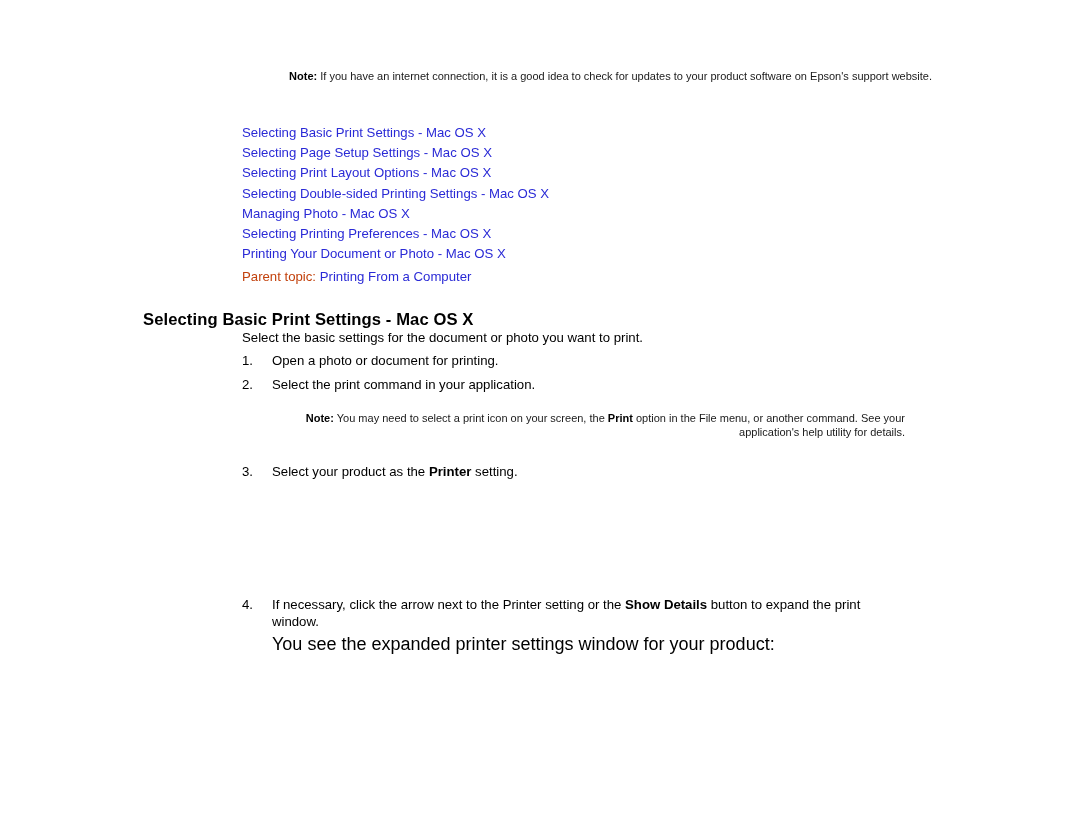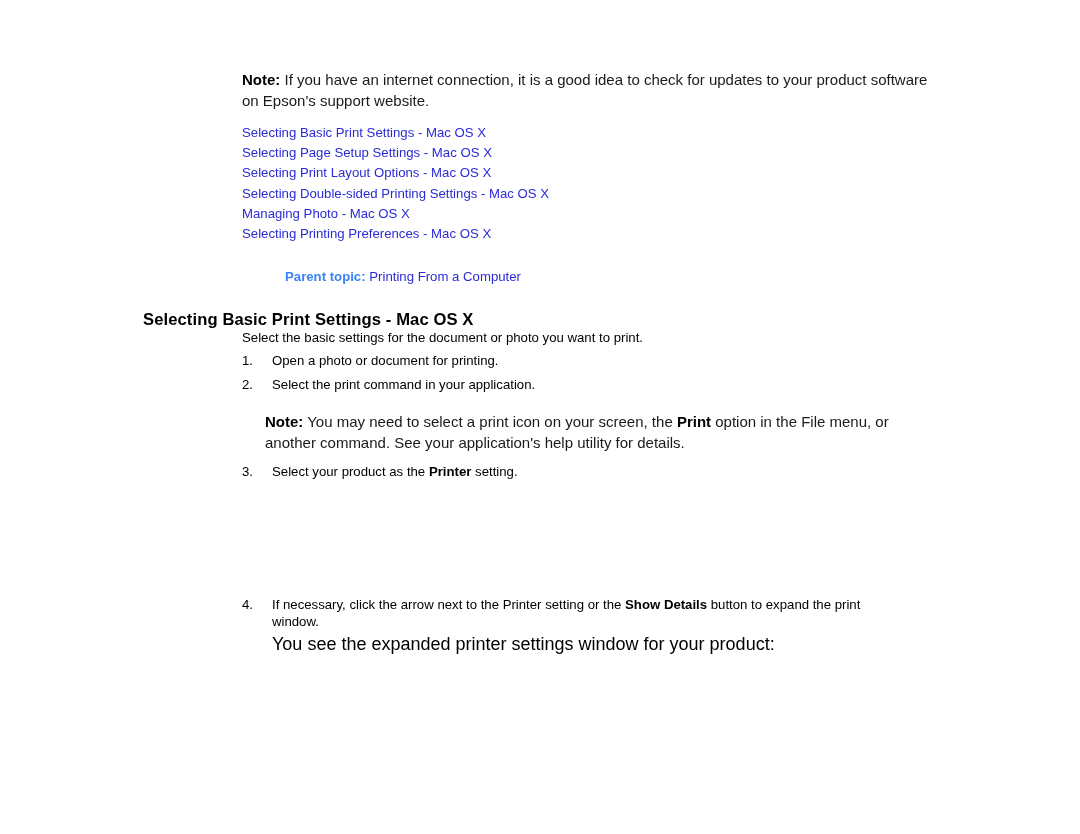--- a/index.html
+++ b/index.html
@@ -18,23 +18,24 @@
 
   .page {
     position: absolute;
     inset: 0;
     background: #ffffff;
   }
 
   
   .blk {
     position: absolute;
-    font-size: 15px;
-    line-height: 21px;
+    font-size: 11px;
+    line-height: 14px;
     color: #1a1a1a;
+    text-align: right;
   }
 
   .note-blk {
     left: 242px;
     top: 69px;
     width: 690px;
   }
 
   .note-blk-2 {
     left: 265px;
@@ -63,21 +64,21 @@
   }
 
   .parent-topic {
     position: absolute;
     left: 242px;
     top: 268px;
     font-size: 13.2px;
     line-height: 17px;
     white-space: nowrap;
   }
-  .parent-topic .lbl { font-weight: bold; color: #3b82f6; margin-left: 43px; }
+  .parent-topic .lbl { font-weight: normal; color: #c2410c; }
 
   
   .section-heading {
     position: absolute;
     left: 143px;
     top: 299px;
     font-size: 16.6px;
     font-weight: bold;
     letter-spacing: 0.1px;
     color: #000000;
@@ -157,20 +158,21 @@
     <span class="bold">Note:</span><span> If you have an internet connection, it is a good idea to check for updates to your product software on Epson's support website.</span>
   </div>
 
   <div class="link-list">
     <div class="link-row"><a class="doc-link" href="#">Selecting Basic Print Settings - Mac OS X</a></div>
     <div class="link-row"><a class="doc-link" href="#">Selecting Page Setup Settings - Mac OS X</a></div>
     <div class="link-row"><a class="doc-link" href="#">Selecting Print Layout Options - Mac OS X</a></div>
     <div class="link-row"><a class="doc-link" href="#">Selecting Double-sided Printing Settings - Mac OS X</a></div>
     <div class="link-row"><a class="doc-link" href="#">Managing Photo - Mac OS X</a></div>
     <div class="link-row"><a class="doc-link" href="#">Selecting Printing Preferences - Mac OS X</a></div>
+    <div class="link-row"><a class="doc-link" href="#">Printing Your Document or Photo - Mac OS X</a></div>
   </div>
 
   <div class="parent-topic">
     <span class="lbl">Parent topic:</span>
     <a class="doc-link" href="#">Printing From a Computer</a>
   </div>
 
   <h1 class="section-heading">Selecting Basic Print Settings - Mac OS X</h1>
 
   <div class="intro">Select the basic settings for the document or photo you want to print.</div>

